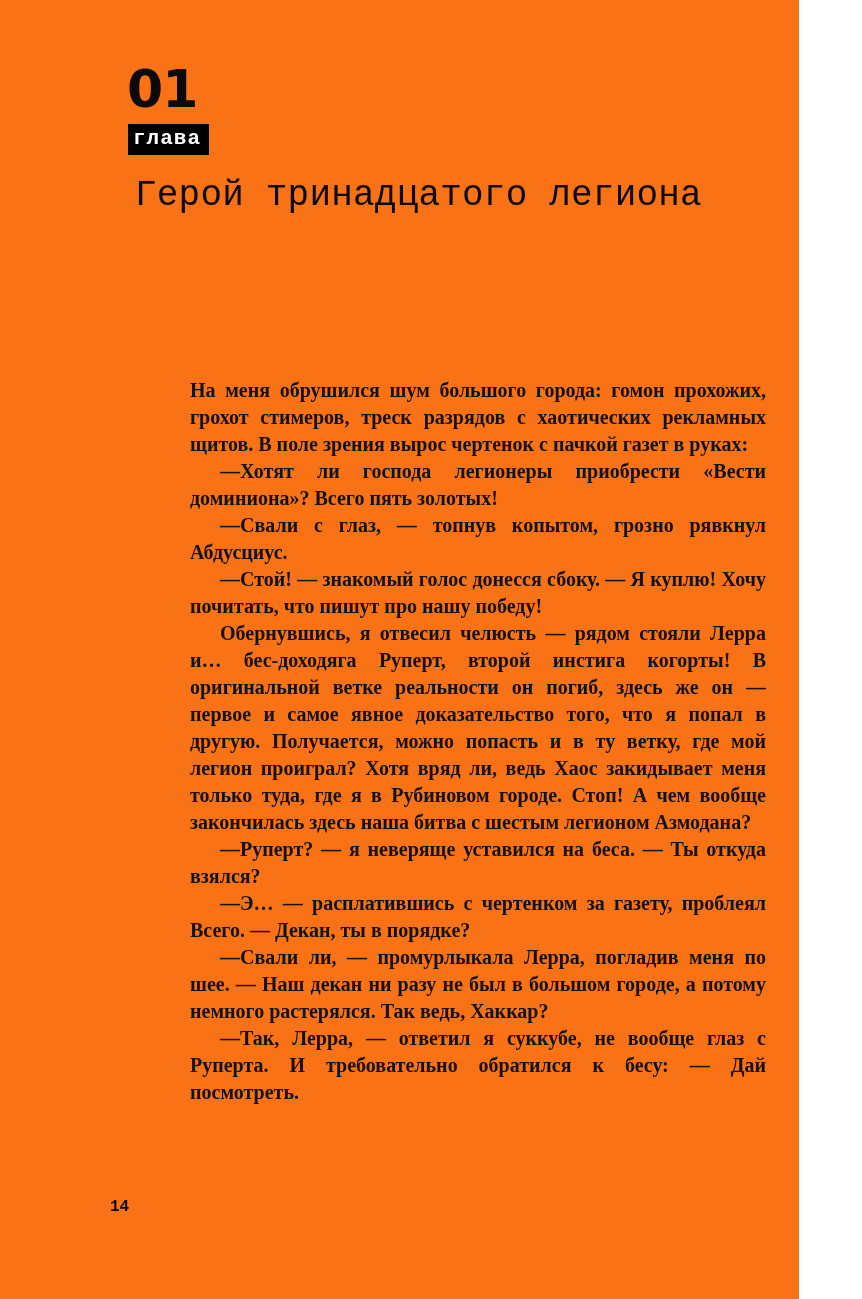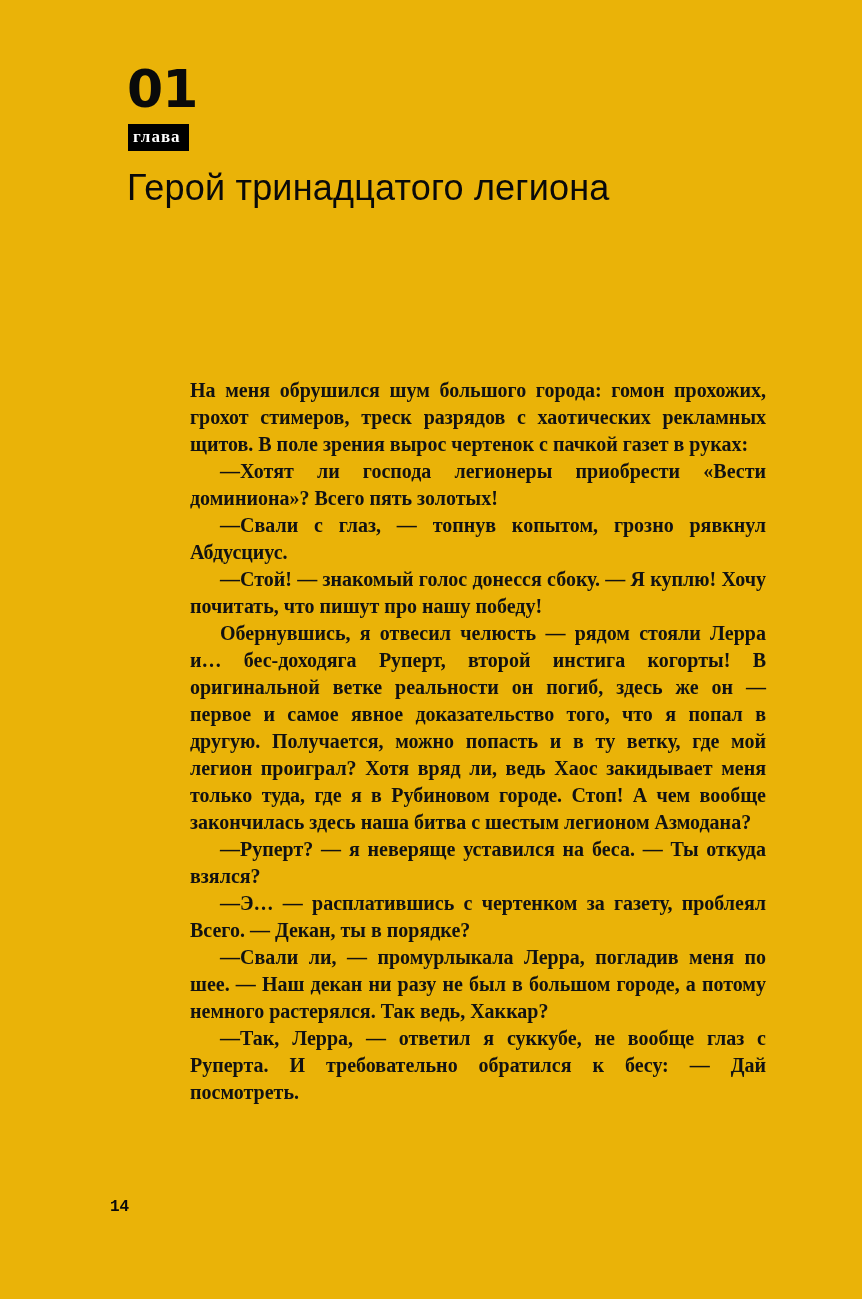--- a/index.html
+++ b/index.html
@@ -2,58 +2,59 @@
 <html lang="ru"><head>
 <meta charset="utf-8">
 <style>
   html, body {
     margin: 0;
     padding: 0;
     background: #ffffff;
   }
   .page {
     position: relative;
-    width: 862px;
+    width: 766px;
     height: 1299px;
-    background: #eab308;
+    background: #f97316;
     color: #121212;
     font-family: "Liberation Serif", serif;
     overflow: hidden;
+    padding-left: 33px;
   }
   .chapter-number {
     position: absolute;
     left: 127px;
     top: 62px;
     font-family: "DejaVu Sans", "Liberation Sans", sans-serif;
     font-weight: 700;
     font-size: 52px;
     line-height: 1.05;
     letter-spacing: -1px;
     color: #0a0a0a;
   }
   .chapter-label {
     position: absolute;
     left: 128px;
     top: 124px;
     display: inline-block;
     background: #000000;
     color: #ffffff;
-    font-family: Liberation Serif, serif;
+    font-family: Liberation Mono, monospace;
     font-weight: 700;
-    font-size: 17px;
+    font-size: 21px;
     line-height: 1;
     padding: 4px 8px 6px 5px;
     letter-spacing: 1px;
   }
   .chapter-title {
     position: absolute;
     left: 127px;
     top: 167px;
-    margin: 0;
-    font-family: Liberation Sans, sans-serif;
+    margin: 8px;
+    font-family: Liberation Mono, monospace;
     font-weight: 500;
     font-size: 36px;
     line-height: 1.15;
     letter-spacing: 0.2px;
     color: #0a0a0a;
     white-space: nowrap;
   }
   .body-text {
     position: absolute;
     left: 190px;

